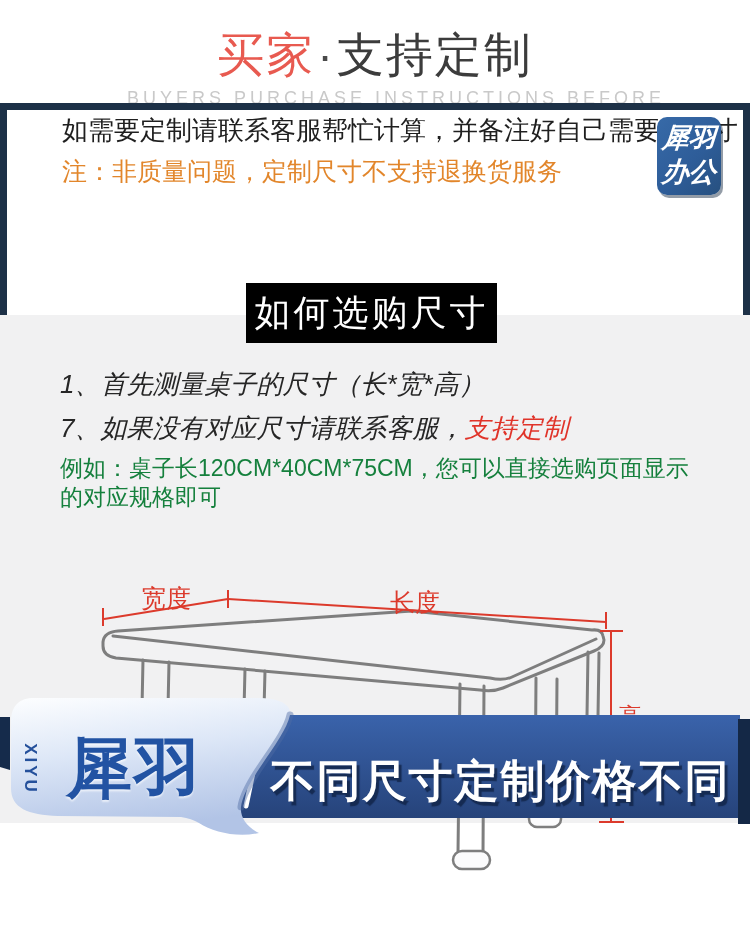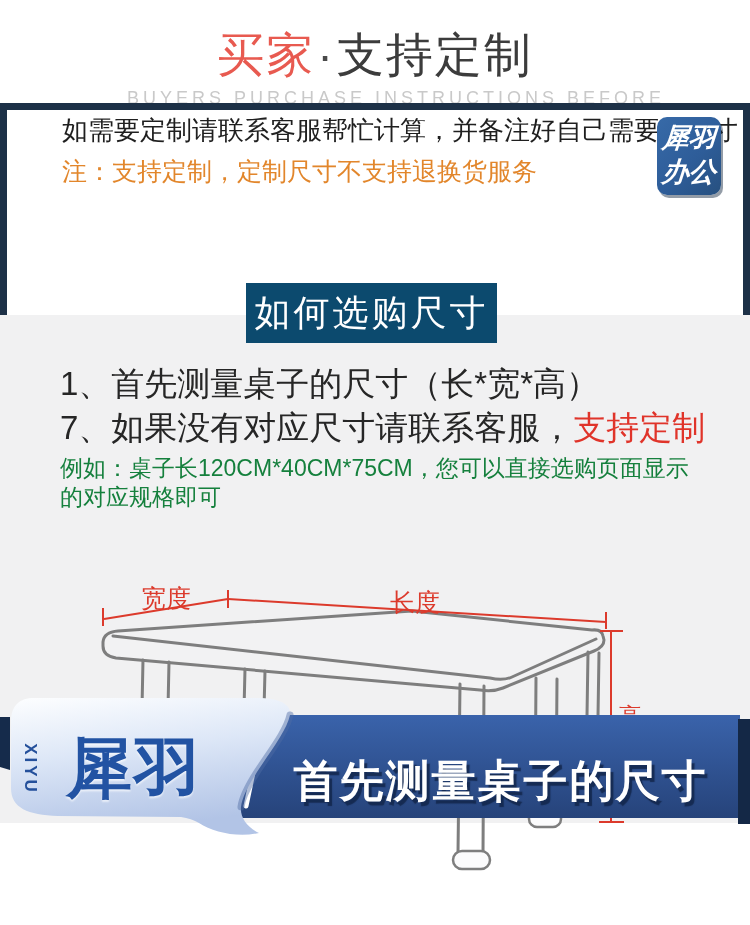--- a/index.html
+++ b/index.html
@@ -33,26 +33,26 @@
     position:absolute;top:7px;right:22px;width:64px;height:78px;
     background:linear-gradient(135deg,#376aa8 0%,#2e5d99 55%,#27507f 100%);
     border-radius:10px;box-shadow:2px 3px 0 rgba(15,35,60,.45);
     color:#ffffff;text-align:center;z-index:3;
   }
   .badge .bl{font-size:27px;line-height:34px;font-weight:bold;font-style:italic;transform:skewX(-4deg);margin-top:4px;}
   .badge .bl+.bl{margin-top:0;}
   
   .gray-bg{top:315px;left:0;width:750px;height:508px;background:#f1f1f2;z-index:0;}
   .section-header{
-    top:283px;left:246px;width:251px;height:60px;background:#0c4a6e;z-index:2;
+    top:283px;left:246px;width:251px;height:60px;background:#000000;z-index:2;
     color:#ffffff;font-size:36px;letter-spacing:3px;text-align:center;line-height:60px;white-space:nowrap;
   }
   
   .steps{top:362px;left:60px;width:660px;z-index:2;}
-  .step{font-size:33px;line-height:44px;color:#262626;white-space:nowrap;}
+  .step{font-size:26px;line-height:44px;color:#262626;white-space:nowrap;font-style:italic;}
   .step .red{color:#e0342a;}
   .example{margin-top:4px;font-size:23px;line-height:29px;color:#15803d;white-space:nowrap;}
   
   .diagram{top:0;left:0;z-index:1;}
   
   .banner{top:690px;left:0;width:750px;height:160px;z-index:4;}
   .banner svg{position:absolute;top:0;left:0;}
   .xiyu{
     position:absolute;left:-6px;top:65px;width:64px;height:28px;text-align:center;
     transform:rotate(90deg);font-size:17px;font-weight:bold;letter-spacing:3px;color:#24509b;white-space:nowrap;
@@ -73,21 +73,21 @@
 
 <div class="abs gray-bg"></div>
 
 <div class="abs title">
   <span class="hl">买家</span><span class="dot">·</span><span>支持定制</span>
 </div>
 <div class="abs subtitle">BUYERS PURCHASE INSTRUCTIONS BEFORE</div>
 
 <div class="abs notice-box">
   <div class="notice-line l2">如需要定制请联系客服帮忙计算，并备注好自己需要的尺寸</div>
-  <div class="notice-line l3">注：支持定制，定制尺寸不支持退换货服务</div>
+  <div class="notice-line l3">注：非质量问题，定制尺寸不支持退换货服务</div>
   <div class="badge">
     <div class="bl">犀羽</div>
     <div class="bl">办公</div>
   </div>
 </div>
 
 <div class="abs section-header">如何选购尺寸</div>
 
 <div class="abs steps">
   <div class="step">1、首先测量桌子的尺寸（长*宽*高）</div>
@@ -165,14 +165,14 @@
              C 237,148 213,142 199,133
              C 194,130 188,128 181,127
              L 58,126
              C 28,125 11,118 11,98
              L 11,32 C 11,15 20,8 34,8 Z" fill="url(#ribbonGrad)"></path>
 
     <path d="M 290,25 C 287,40 270,62 257,82 C 248,96 242,108 241,117" fill="none" stroke="rgba(80,108,165,0.45)" stroke-width="7" stroke-linecap="round"></path>
   </svg>
   <div class="xiyu">XIYU</div>
   <div class="logo">犀羽</div>
-  <div class="slogan">首先测量桌子的尺寸</div>
+  <div class="slogan">不同尺寸定制价格不同</div>
 </div>
 
 </body></html>

